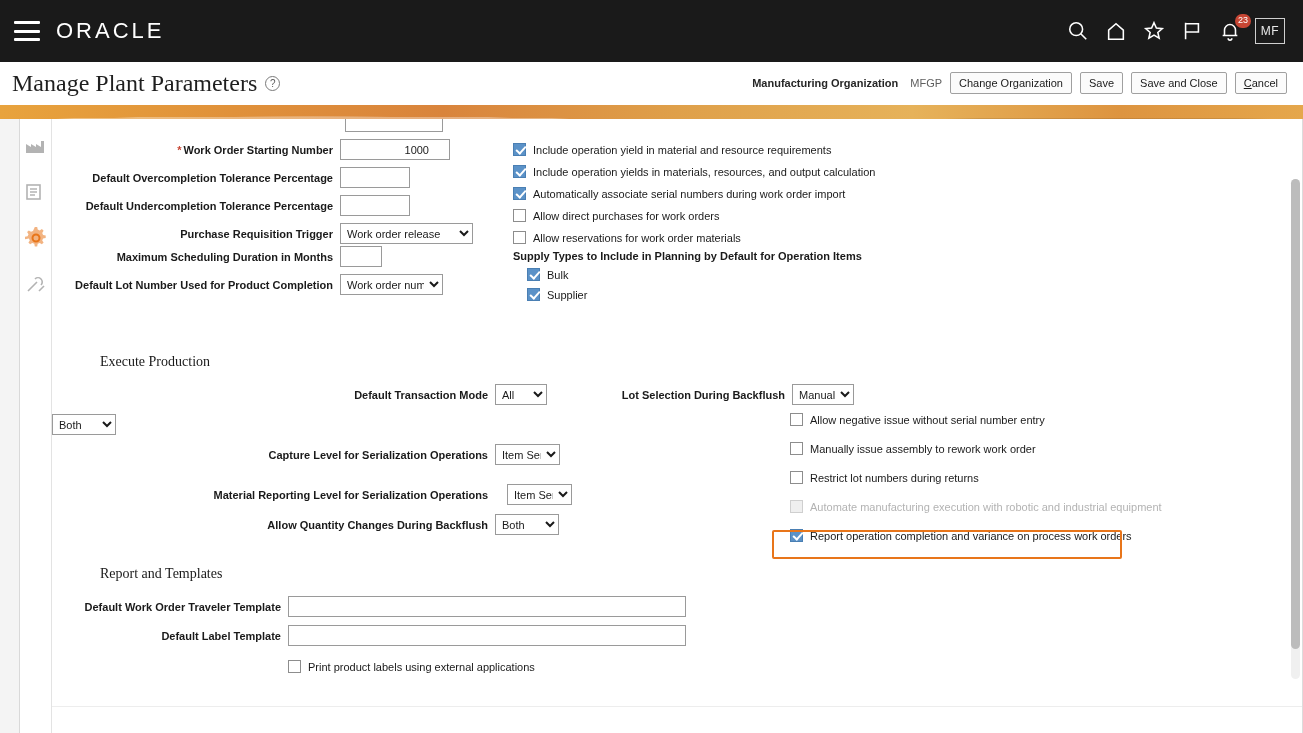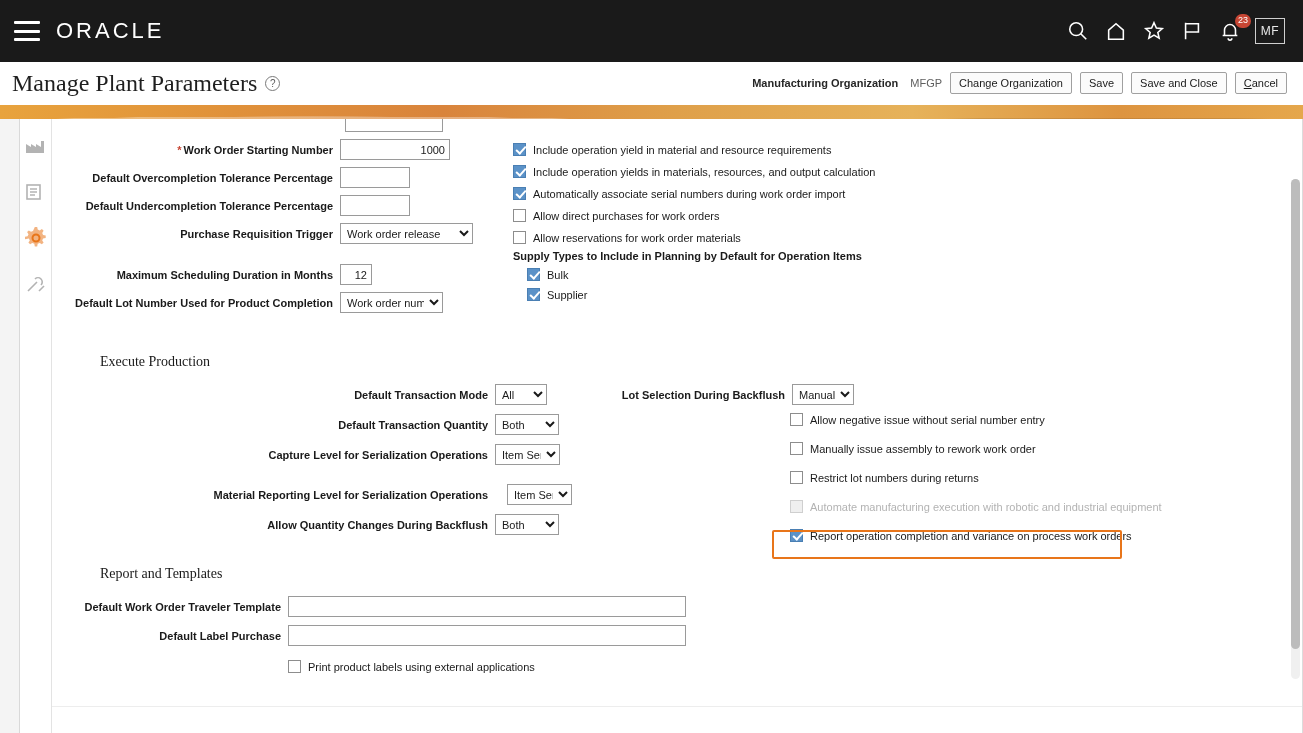--- a/index.html
+++ b/index.html
@@ -188,21 +188,21 @@
     font-weight: bold;
     text-align: right;
     padding-right: 7px;
   }
   .req { color: #c74634; margin-right: 2px; font-weight: bold; }
   input.txt {
     height: 21px;
     border: 1px solid #9a9a9a;
     background: #fff;
     font-size: 11px;
-    padding: 1px 4px;
+    padding: 1px 20px;
     text-align: right;
     font-family: "Liberation Sans", sans-serif;
     color: #1a1a1a;
   }
   input.txt.left { text-align: left; }
   select.sel {
     height: 21px;
     border: 1px solid #9a9a9a;
     background: #fff;
     font-size: 11px;
@@ -389,21 +389,21 @@
         <div class="row" style="margin-bottom:7px;">
           <div class="lbl" style="width:288px;">Default Overcompletion Tolerance Percentage</div>
           <input class="txt" style="width: 70px;" value="">
         </div>
 
         <div class="row" style="margin-bottom:7px;">
           <div class="lbl" style="width:288px;">Default Undercompletion Tolerance Percentage</div>
           <input class="txt" style="width: 70px;" value="">
         </div>
 
-        <div class="row" style="margin-bottom:20px;">
+        <div class="row" style="margin-bottom:2px;">
           <div class="lbl" style="width:288px;">Purchase Requisition Trigger</div>
           <select class="sel" style="width:133px;">
             <option>Work order release</option>
           </select>
         </div>
 
         <div class="row" style="margin-bottom:7px;">
           <div class="lbl" style="width:288px;">Maximum Scheduling Duration in Months</div>
           <input class="txt" style="width: 32px;" value="12">
         </div>
@@ -450,21 +450,20 @@
       </div>
 
       <div class="section-title abs" style="left:0; top:235px; margin:0 0 0 48px;">Execute Production</div>
 
       <div class="abs" style="left:0px; top:265px; width:520px;">
         <div class="row" style="margin-bottom:9px;">
           <div class="lbl" style="width:443px;">Default Transaction Mode</div>
           <select class="sel" style="width:52px;"><option>All</option></select>
         </div>
         <div class="row" style="margin-bottom:9px;">
-          <div class="lbl" style="width:443px;">Default Transaction Quantity</div>
           <select class="sel" style="width:64px;"><option>Both</option></select>
         </div>
         <div class="row" style="margin-bottom:19px;">
           <div class="lbl" style="width:443px;">Capture Level for Serialization Operations</div>
           <select class="sel" style="width:65px;"><option>Item Serial</option></select>
         </div>
         <div class="row" style="margin-bottom:9px;justify-content:space-between;">
           <div class="lbl" style="width:443px;">Material Reporting Level for Serialization Operations</div>
           <select class="sel" style="width:65px;"><option>Item Serial</option></select>
         </div>
@@ -507,21 +506,21 @@
       <div class="highlight-box" style="left:720px; top:411px; width:350px; height:29px;"></div>
 
       <div class="section-title abs" style="left:0; top:447px; margin:0 0 0 48px;">Report and Templates</div>
 
       <div class="abs" style="left:0px; top:477px; width:650px;">
         <div class="row" style="margin-bottom:8px;">
           <div class="lbl" style="width:236px;">Default Work Order Traveler Template</div>
           <input class="txt left" style="width: 398px;" value="">
         </div>
         <div class="row" style="margin-bottom:14px;">
-          <div class="lbl" style="width:236px;">Default Label Purchase</div>
+          <div class="lbl" style="width:236px;">Default Label Template</div>
           <input class="txt left" style="width: 398px;" value="">
         </div>
         <div class="cbrow" style="margin-left:236px;">
           <span class="cb"></span>
           <span class="cbtext">Print product labels using external applications</span>
         </div>
       </div>
 
       <div class="vscroll">
         <div class="vthumb"></div>

